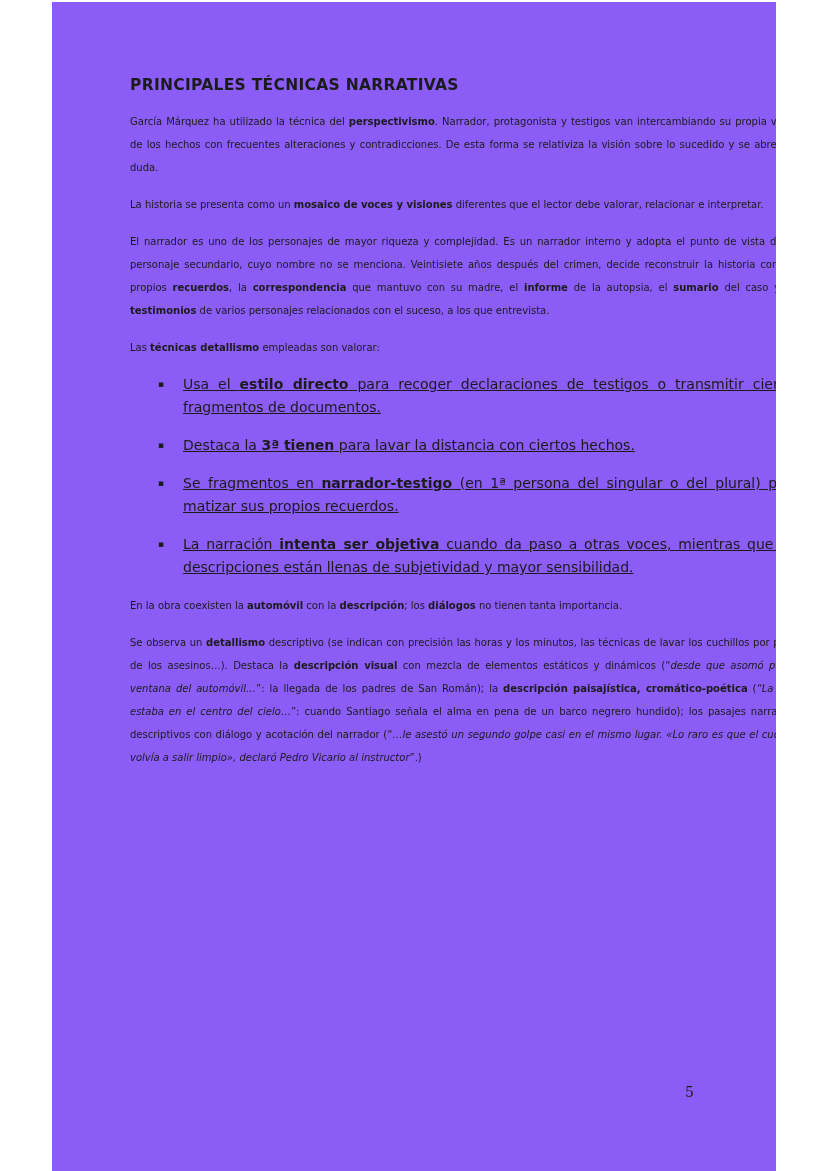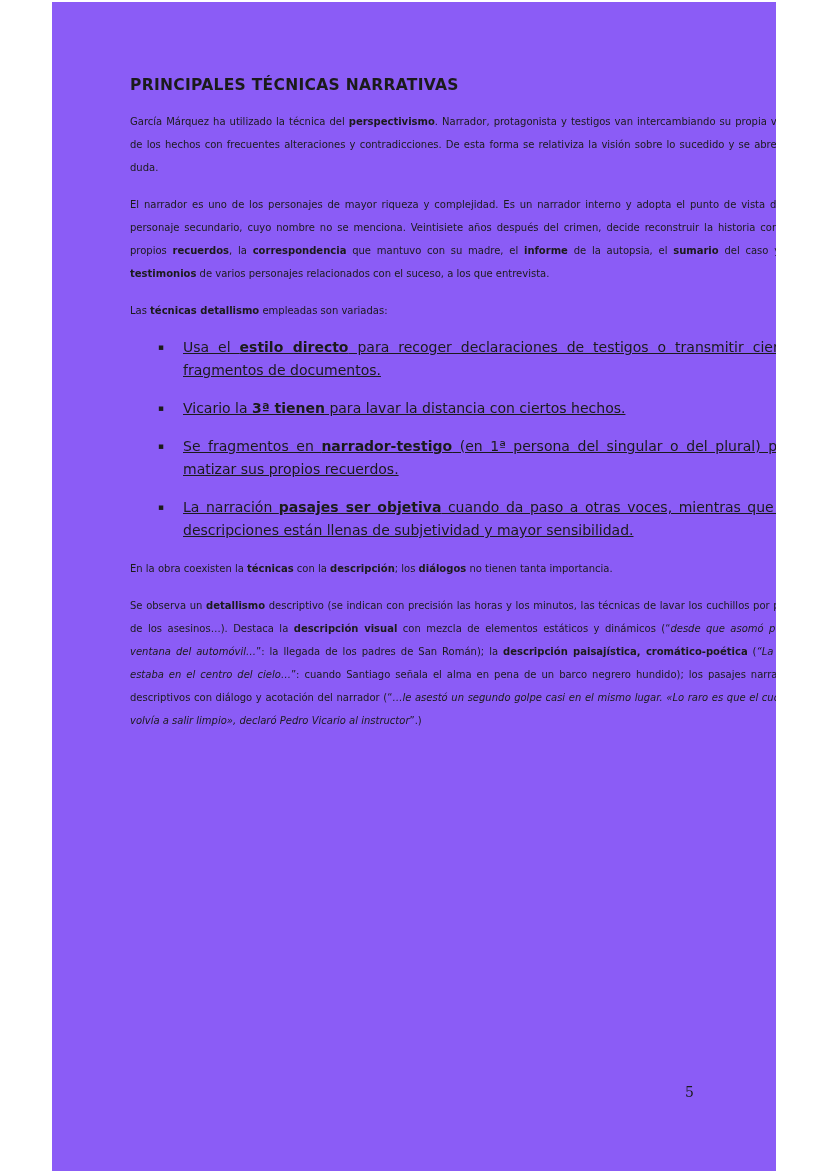--- a/index.html
+++ b/index.html
@@ -61,35 +61,36 @@
     font-family: "DejaVu Serif", "Liberation Serif", serif;
   }
 </style>
 </head>
 <body>
 
 <div class="page">
   <div class="content">
       <h1 class="heading"><span class="bold ">PRINCIPALES TÉCNICAS NARRATIVAS</span></h1>
       <p class="paragraph"><span class="">García Márquez ha utilizado la técnica del </span><span class="bold ">perspectivismo</span><span class="">. Narrador, protagonista y testigos van intercambiando su propia visión de los hechos con frecuentes alteraciones y contradicciones. De esta forma se relativiza la visión sobre lo sucedido y se abre a la duda.</span></p>
+      <p class="paragraph"><span class="">La historia se presenta como un </span><span class="bold ">mosaico de voces y visiones</span><span class=""> diferentes que el lector debe valorar, relacionar e interpretar.</span></p>
       <p class="paragraph"><span class="">El narrador es uno de los personajes de mayor riqueza y complejidad. Es un narrador interno y adopta el punto de vista de un personaje secundario, cuyo nombre no se menciona. Veintisiete años después del crimen, decide reconstruir la historia con sus propios </span><span class="bold ">recuerdos</span><span class="">, la </span><span class="bold ">correspondencia</span><span class=""> que mantuvo con su madre, el </span><span class="bold ">informe</span><span class=""> de la autopsia, el </span><span class="bold ">sumario</span><span class=""> del caso y los </span><span class="bold ">testimonios</span><span class=""> de varios personajes relacionados con el suceso, a los que entrevista.</span></p>
-      <p class="paragraph"><span class="">Las </span><span class="bold ">técnicas detallismo</span><span class=""> empleadas son variadas:</span></p>
+      <p class="paragraph"><span class="">Las </span><span class="bold ">técnicas detallismo</span><span class=""> empleadas son valorar:</span></p>
       <div class="bullet-item">
         <span class="bullet-marker">▪</span>
         <span class="bullet-text"><span class="">Usa el </span><span class="bold ">estilo directo</span><span class=""> para recoger declaraciones de testigos o transmitir ciertos fragmentos de documentos.</span></span>
       </div>
       <div class="bullet-item">
         <span class="bullet-marker">▪</span>
-        <span class="bullet-text"><span class="">Vicario la </span><span class="bold ">3ª tienen</span><span class=""> para lavar la distancia con ciertos hechos.</span></span>
+        <span class="bullet-text"><span class="">Destaca la </span><span class="bold ">3ª tienen</span><span class=""> para lavar la distancia con ciertos hechos.</span></span>
       </div>
       <div class="bullet-item">
         <span class="bullet-marker">▪</span>
         <span class="bullet-text"><span class="">Se fragmentos en </span><span class="bold ">narrador-testigo</span><span class=""> (en 1ª persona del singular o del plural) para matizar sus propios recuerdos.</span></span>
       </div>
       <div class="bullet-item">
         <span class="bullet-marker">▪</span>
-        <span class="bullet-text"><span class="">La narración </span><span class="bold ">pasajes ser objetiva</span><span class=""> cuando da paso a otras voces, mientras que las descripciones están llenas de subjetividad y mayor sensibilidad.</span></span>
+        <span class="bullet-text"><span class="">La narración </span><span class="bold ">intenta ser objetiva</span><span class=""> cuando da paso a otras voces, mientras que las descripciones están llenas de subjetividad y mayor sensibilidad.</span></span>
       </div>
-      <p class="paragraph"><span class="">En la obra coexisten la </span><span class="bold ">técnicas</span><span class=""> con la </span><span class="bold ">descripción</span><span class="">; los </span><span class="bold ">diálogos</span><span class=""> no tienen tanta importancia.</span></p>
+      <p class="paragraph"><span class="">En la obra coexisten la </span><span class="bold ">automóvil</span><span class=""> con la </span><span class="bold ">descripción</span><span class="">; los </span><span class="bold ">diálogos</span><span class=""> no tienen tanta importancia.</span></p>
       <p class="paragraph"><span class="">Se observa un </span><span class="bold ">detallismo</span><span class=""> descriptivo (se indican con precisión las horas y los minutos, las técnicas de lavar los cuchillos por parte de los asesinos…). Destaca la </span><span class="bold ">descripción visual</span><span class=""> con mezcla de elementos estáticos y dinámicos (“</span><span class="italic">desde que asomó por la ventana del automóvil…</span><span class="">”: la llegada de los padres de San Román); la </span><span class="bold ">descripción paisajística, cromático-poética</span><span class=""> (</span><span class="italic">“La luna estaba en el centro del cielo…</span><span class="">”: cuando Santiago señala el alma en pena de un barco negrero hundido); los pasajes narrativo-descriptivos con diálogo y acotación del narrador (“</span><span class="italic">…le asestó un segundo golpe casi en el mismo lugar. «Lo raro es que el cuchillo volvía a salir limpio», declaró Pedro Vicario al instructor</span><span class="">”.)</span></p>
     </div>
   <div class="page-number">5</div>
 </div>
 
 </body></html>

